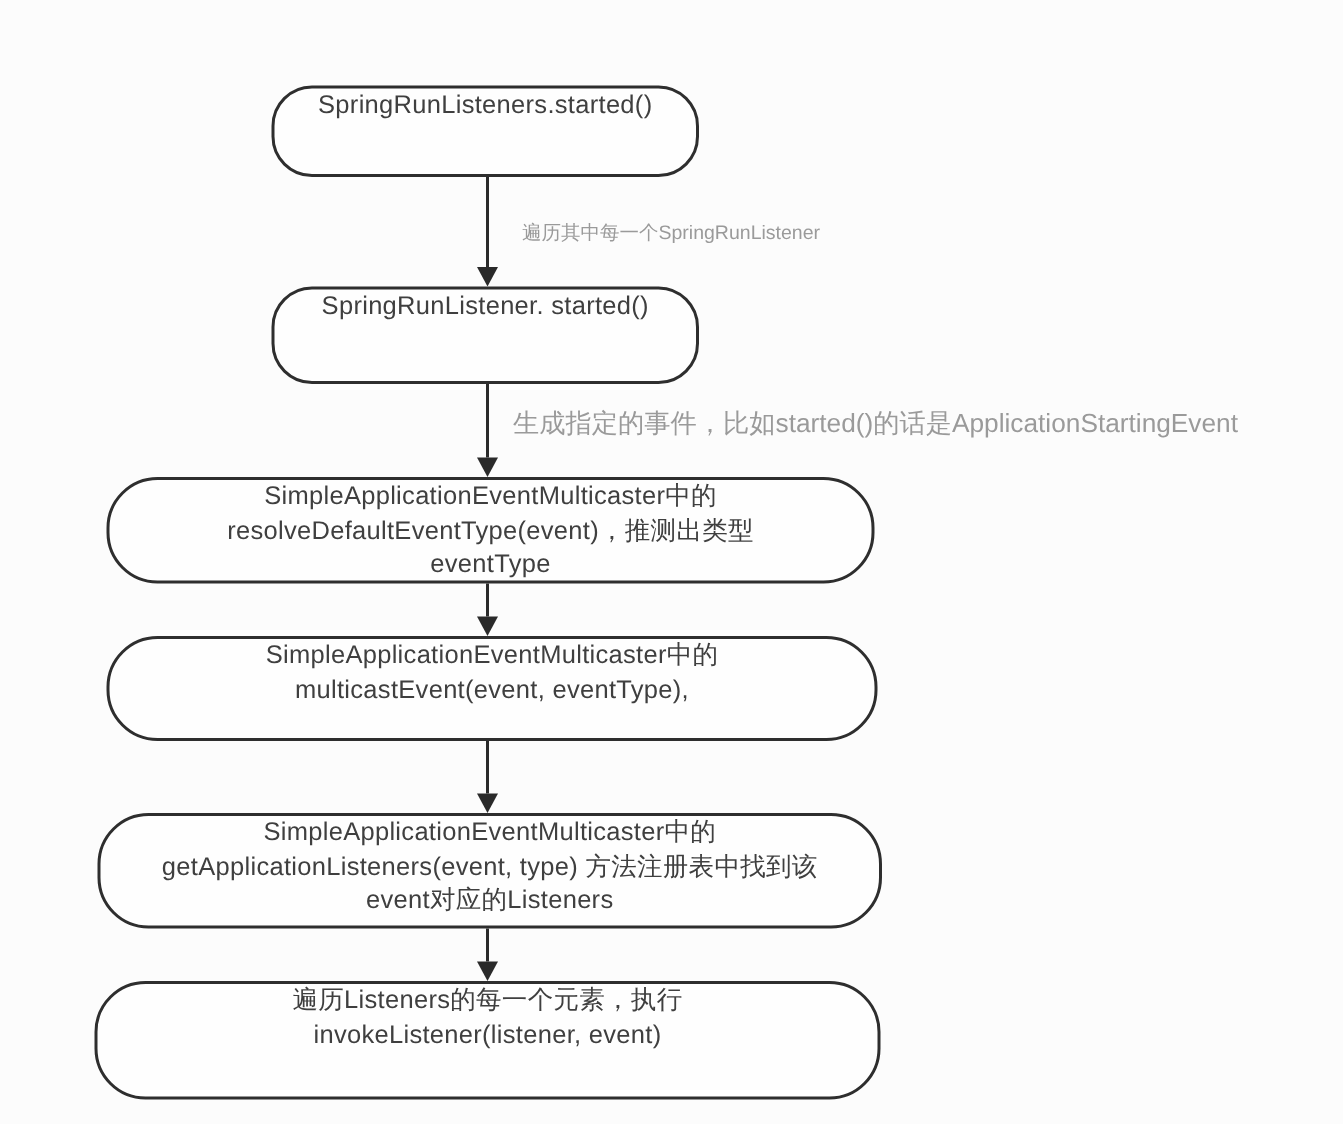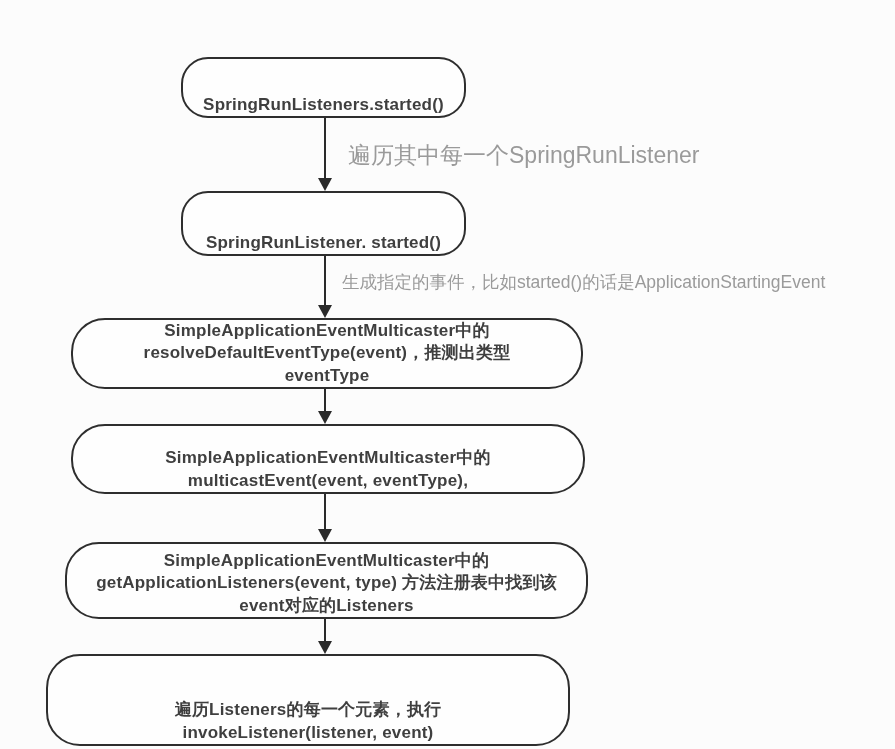--- a/index.html
+++ b/index.html
@@ -21,24 +21,23 @@
     height:749px;
     background:var(--background);
     overflow:hidden;
   }
   .node{
     position:absolute;
     box-sizing:border-box;
     background:var(--node-fill);
     border:2px solid var(--node-border);
     display:flex;
-    align-items:flex-end;
+    align-items:flex-start;
     justify-content:center;
     text-align:center;
-    font-weight:bold;
   }
   .node.small{border-radius:27px;}
   .node.large{border-radius:34px;}
   .node-text{
     color:var(--node-text);
     font-size:17px;
     line-height:22.5px;
     white-space:pre-line;
     letter-spacing:0.2px;
   }
@@ -57,21 +56,21 @@
   .arrow .head{
     width:0;height:0;
     border-left:7px solid transparent;
     border-right:7px solid transparent;
     border-top:13px solid var(--arrow);
   }
   .edge-label{
     position:absolute;
     white-space:nowrap;
     color:var(--edge-label-text);
-    font-size:23px;
+    font-size:13px;
     line-height:22px;
   }
 </style>
 </head>
 <body>
 
 <div class="canvas">
 
   <div class="node small" style="left:181px;top:57px;width:285px;height:61px">
     <span class="node-text">SpringRunListeners.started()</span>
@@ -118,18 +117,18 @@
     <span class="node-text">SimpleApplicationEventMulticaster中的
 getApplicationListeners(event, type) 方法注册表中找到该
 event对应的Listeners</span>
   </div>
 
   <div class="arrow" style="left:318px;top:619px;height:35px">
     <div class="shaft"></div>
     <div class="head"></div>
   </div>
 
-  <div class="node large" style="left:46px;top:654px;width:524px;height:92px">
+  <div class="node large" style="left:63px;top:654px;width:524px;height:79px">
     <span class="node-text">遍历Listeners的每一个元素，执行
 invokeListener(listener, event)</span>
   </div>
 
 </div>
 
 </body></html>

